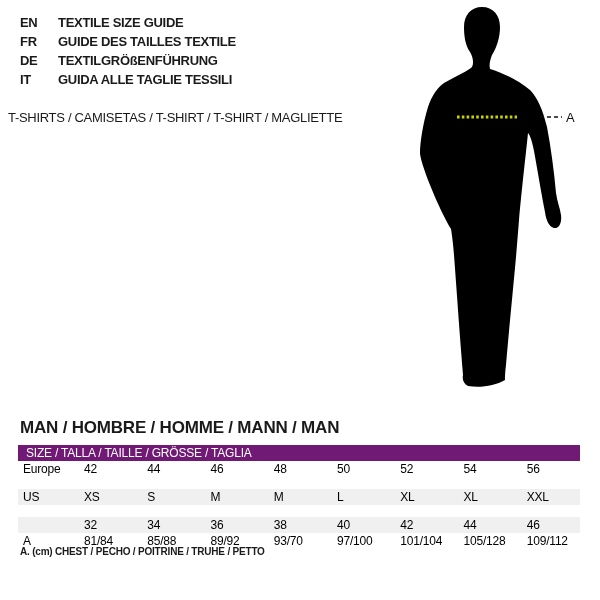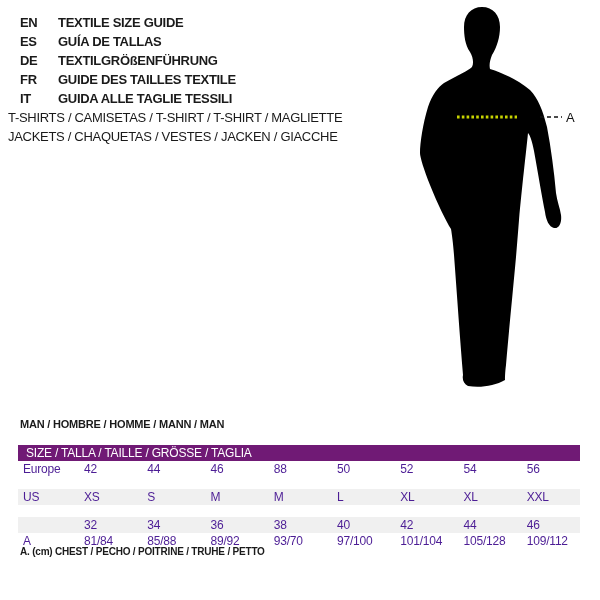--- a/index.html
+++ b/index.html
@@ -12,65 +12,60 @@
   .lang-code{width:38px;flex:0 0 38px;}
 
   
   .categories{position:absolute;left:8px;top:108px;font-size:13px;font-weight:normal;
               line-height:19px;letter-spacing:-0.3px;}
 
   
   .figure-wrap{position:absolute;left:410px;top:5px;width:175px;height:390px;}
 
   
-  .section-title{position:absolute;left:20px;top:418px;font-size:11px;font-weight:bold;letter-spacing:-0.2px;}
+  .section-title{position:absolute;left:20px;top:418px;font-size:17px;font-weight:bold;letter-spacing:-0.2px;}
 
   
   .size-table{position:absolute;left:18px;top:445px;width:572px;font-size:12px;letter-spacing:-0.2px;}
   .size-table-header{height:16px;line-height:16px;background:#701a75;color:#ffffff;
                      padding-left:8px;box-sizing:border-box;}
-  .t-row{display:grid;grid-template-columns:66px repeat(8,1fr);height:16px;line-height:16px;color:#4c1d95;}
+  .t-row{display:grid;grid-template-columns:66px repeat(8,1fr);height:16px;line-height:16px;color:#000000;}
   .t-row.striped{background:#f0f0f0;margin-top:12px;}
   .t-label{padding-left:5px;text-align:left;}
   .t-cell{}
 
   
   .footnote{position:absolute;left:20px;top:546px;font-size:10px;font-weight:bold;letter-spacing:-0.2px;}
 </style>
 </head>
 <body>
 
 <div id="page">
 
   <div class="lang-block">
     <div class="lang-row">
       <span class="lang-code">EN</span>
       <span class="lang-label">TEXTILE SIZE GUIDE</span>
     </div>
     <div class="lang-row">
-      <span class="lang-code">ES</span>
-      <span class="lang-label">GUÍA DE TALLAS</span>
+      <span class="lang-code">FR</span>
+      <span class="lang-label">GUIDE DES TAILLES TEXTILE</span>
     </div>
     <div class="lang-row">
       <span class="lang-code">DE</span>
       <span class="lang-label">TEXTILGRÖßENFÜHRUNG</span>
-    </div>
-    <div class="lang-row">
-      <span class="lang-code">FR</span>
-      <span class="lang-label">GUIDE DES TAILLES TEXTILE</span>
     </div>
     <div class="lang-row">
       <span class="lang-code">IT</span>
       <span class="lang-label">GUIDA ALLE TAGLIE TESSILI</span>
     </div>
   </div>
 
   <div class="categories">
     <div>T-SHIRTS / CAMISETAS / T-SHIRT / T-SHIRT / MAGLIETTE</div>
-    <div>JACKETS / CHAQUETAS / VESTES / JACKEN / GIACCHE</div>
   </div>
 
   <div class="figure-wrap">
     <svg width="175" height="390" viewBox="0 0 175 390" xmlns="http://www.w3.org/2000/svg">
       <path d="M72,2
                C83,2 90,10 90,22
                C90,32 87,42 82,50
                C80,55 79,60 80,64
                C93,68 108,75 120,85
                C128,93 133,106 137,122
@@ -105,21 +100,21 @@
   <div class="section-title">MAN / HOMBRE / HOMME / MANN / MAN</div>
 
   <div class="size-table">
     <div class="size-table-header">SIZE / TALLA / TAILLE / GRÖSSE / TAGLIA</div>
 
     <div class="t-row">
       <span class="t-label">Europe</span>
       <span class="t-cell">42</span>
       <span class="t-cell">44</span>
       <span class="t-cell">46</span>
-      <span class="t-cell">88</span>
+      <span class="t-cell">48</span>
       <span class="t-cell">50</span>
       <span class="t-cell">52</span>
       <span class="t-cell">54</span>
       <span class="t-cell">56</span>
     </div>
 
     <div class="t-row striped">
       <span class="t-label">US</span>
       <span class="t-cell">XS</span>
       <span class="t-cell">S</span>

